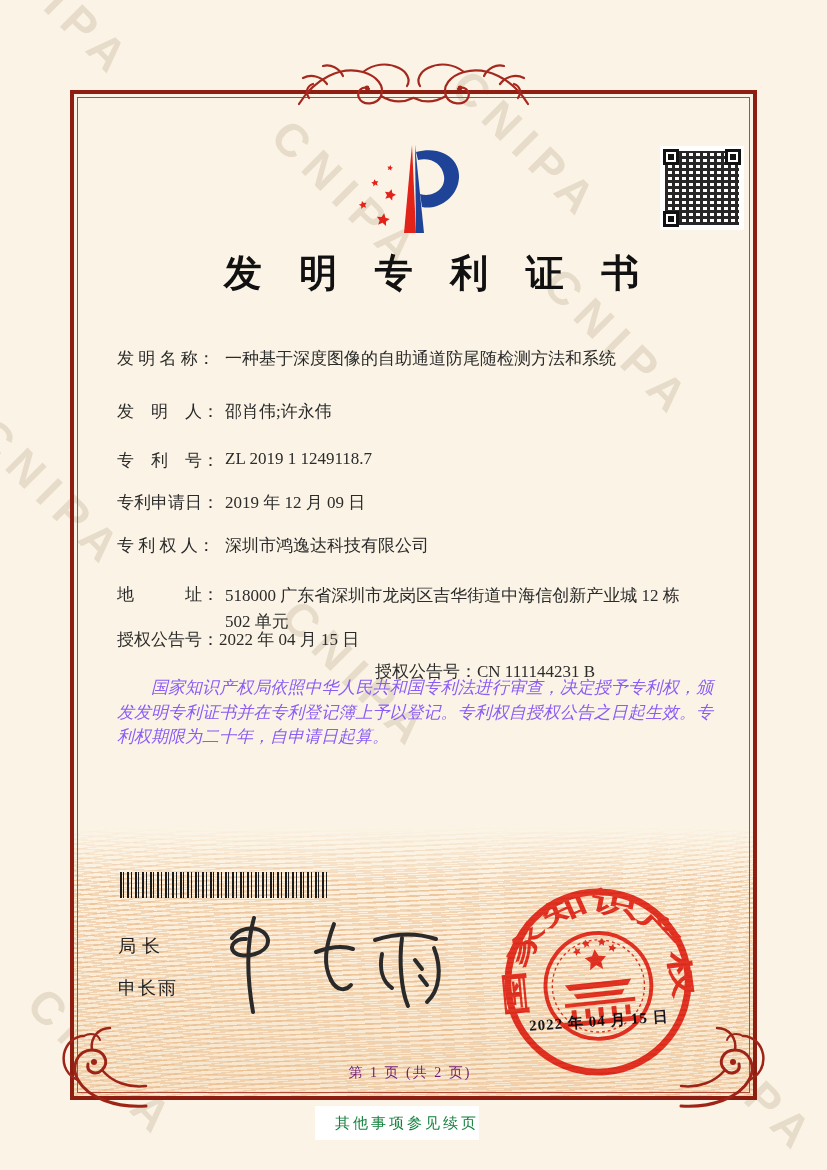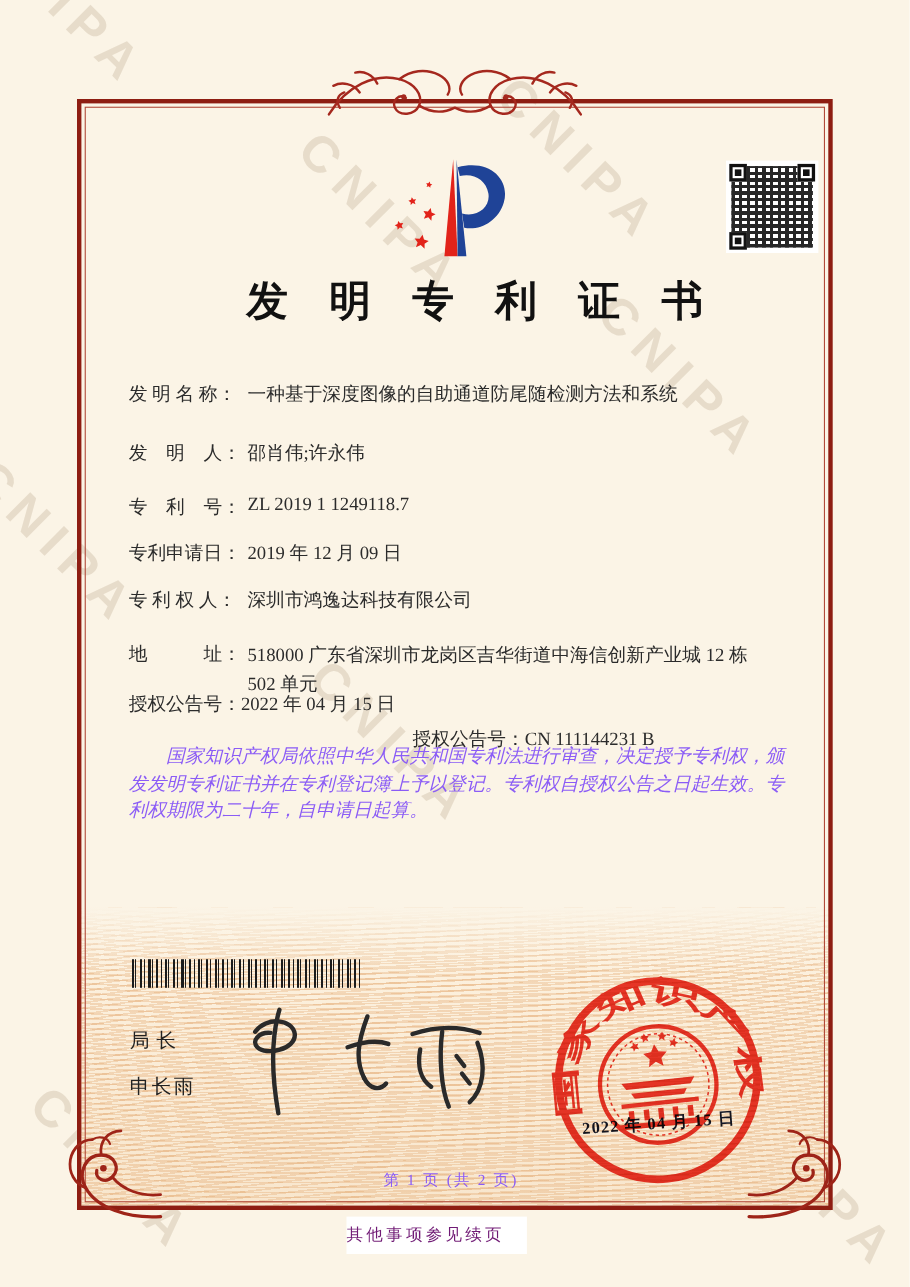--- a/index.html
+++ b/index.html
@@ -59,23 +59,23 @@
   .director-label{position:absolute;z-index:5;left:118px;top:934px;font-size:18px;color:#222;letter-spacing:6px;}
   .director-name{position:absolute;z-index:5;left:118px;top:976px;font-size:18px;color:#222;letter-spacing:2px;font-family:Liberation Serif, serif;}
   .signature{position:absolute;z-index:5;left:212px;top:908px;}
 
   .seal{position:absolute;z-index:6;left:500px;top:884px;mix-blend-mode:multiply;opacity:.93;transform:rotate(-6deg);}
   .seal-date{position:absolute;z-index:7;left:506px;top:1012px;width:186px;text-align:center;
       font-size:15px;font-weight:700;color:#14182a;transform:rotate(-4deg);letter-spacing:1px;
       mix-blend-mode:multiply;}
 
   .pagenum{position:absolute;z-index:5;left:0;top:1064px;width:820px;text-align:center;
-      font-size:14px;color:#8b5cf6;letter-spacing:2px;}
+      font-size:14px;color:#701a75;letter-spacing:2px;}
   .contnote{position:absolute;z-index:5;left:315px;top:1106px;width:164px;height:34px;background:#ffffff;
-      text-align:left;line-height:34px;font-size:15px;color:#701a75;letter-spacing:3px;}
+      text-align:right;line-height:34px;font-size:15px;color:#15803d;letter-spacing:3px;}
 </style>
 </head>
 <body>
 
 <div class="page">
 
   <div class="wm" style="left:-36px;top:-24px">CNIPA</div>
   <div class="wm" style="left:252px;top:168px">CNIPA</div>
   <div class="wm" style="left:432px;top:118px">CNIPA</div>
   <div class="wm" style="left:524px;top:316px">CNIPA</div>

